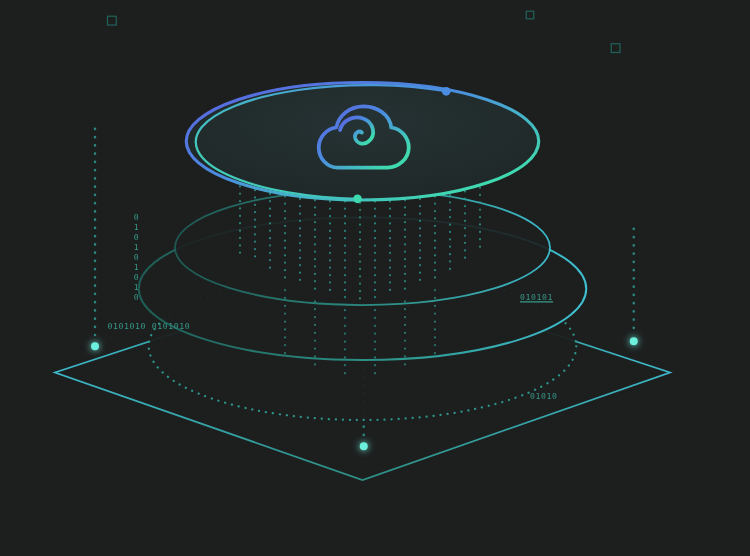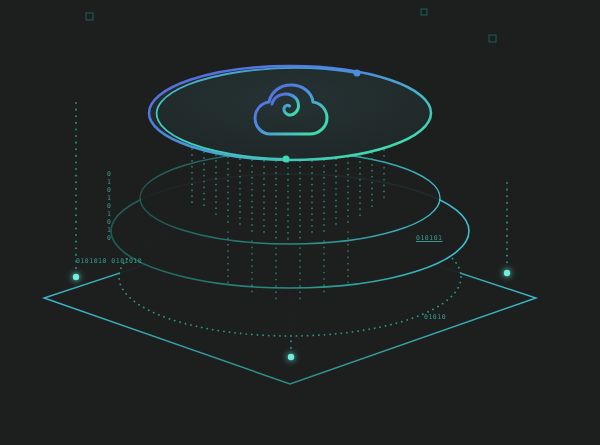--- a/index.html
+++ b/index.html
@@ -137,17 +137,17 @@
         <path d="M 270 134 H 310 C 319 134 327 127 327 118 C 327 110 321 103 313 102
                  C 312 92 302 85 291 85 C 280 85 271 92 269 102
                  C 261 103 255 110 255 118 C 255 127 262 134 270 134 Z"></path>
         <path d="M 272 104 C 274 96 283 92 291 95 C 299 98 301 108 295 113
                  C 291 116.5 285 115 284 110 C 283.4 106.5 287 104 289.5 106"></path>
       </g>
     </g>
   </svg>
 
   <span class="bin vert" style="left:105px; top:170px;">010101010</span>
-  <span class="bin" style="left:76px; top:258px;">0101010 0101010</span>
+  <span class="bin" style="left:86px; top:258px;">0101010 0101010</span>
   <span class="bin" style="left:416px; top:235px;text-decoration:underline;">010101</span>
   <span class="bin" style="left:424px; top:314px;">01010</span>
 
 </div>
 
 </body></html>

